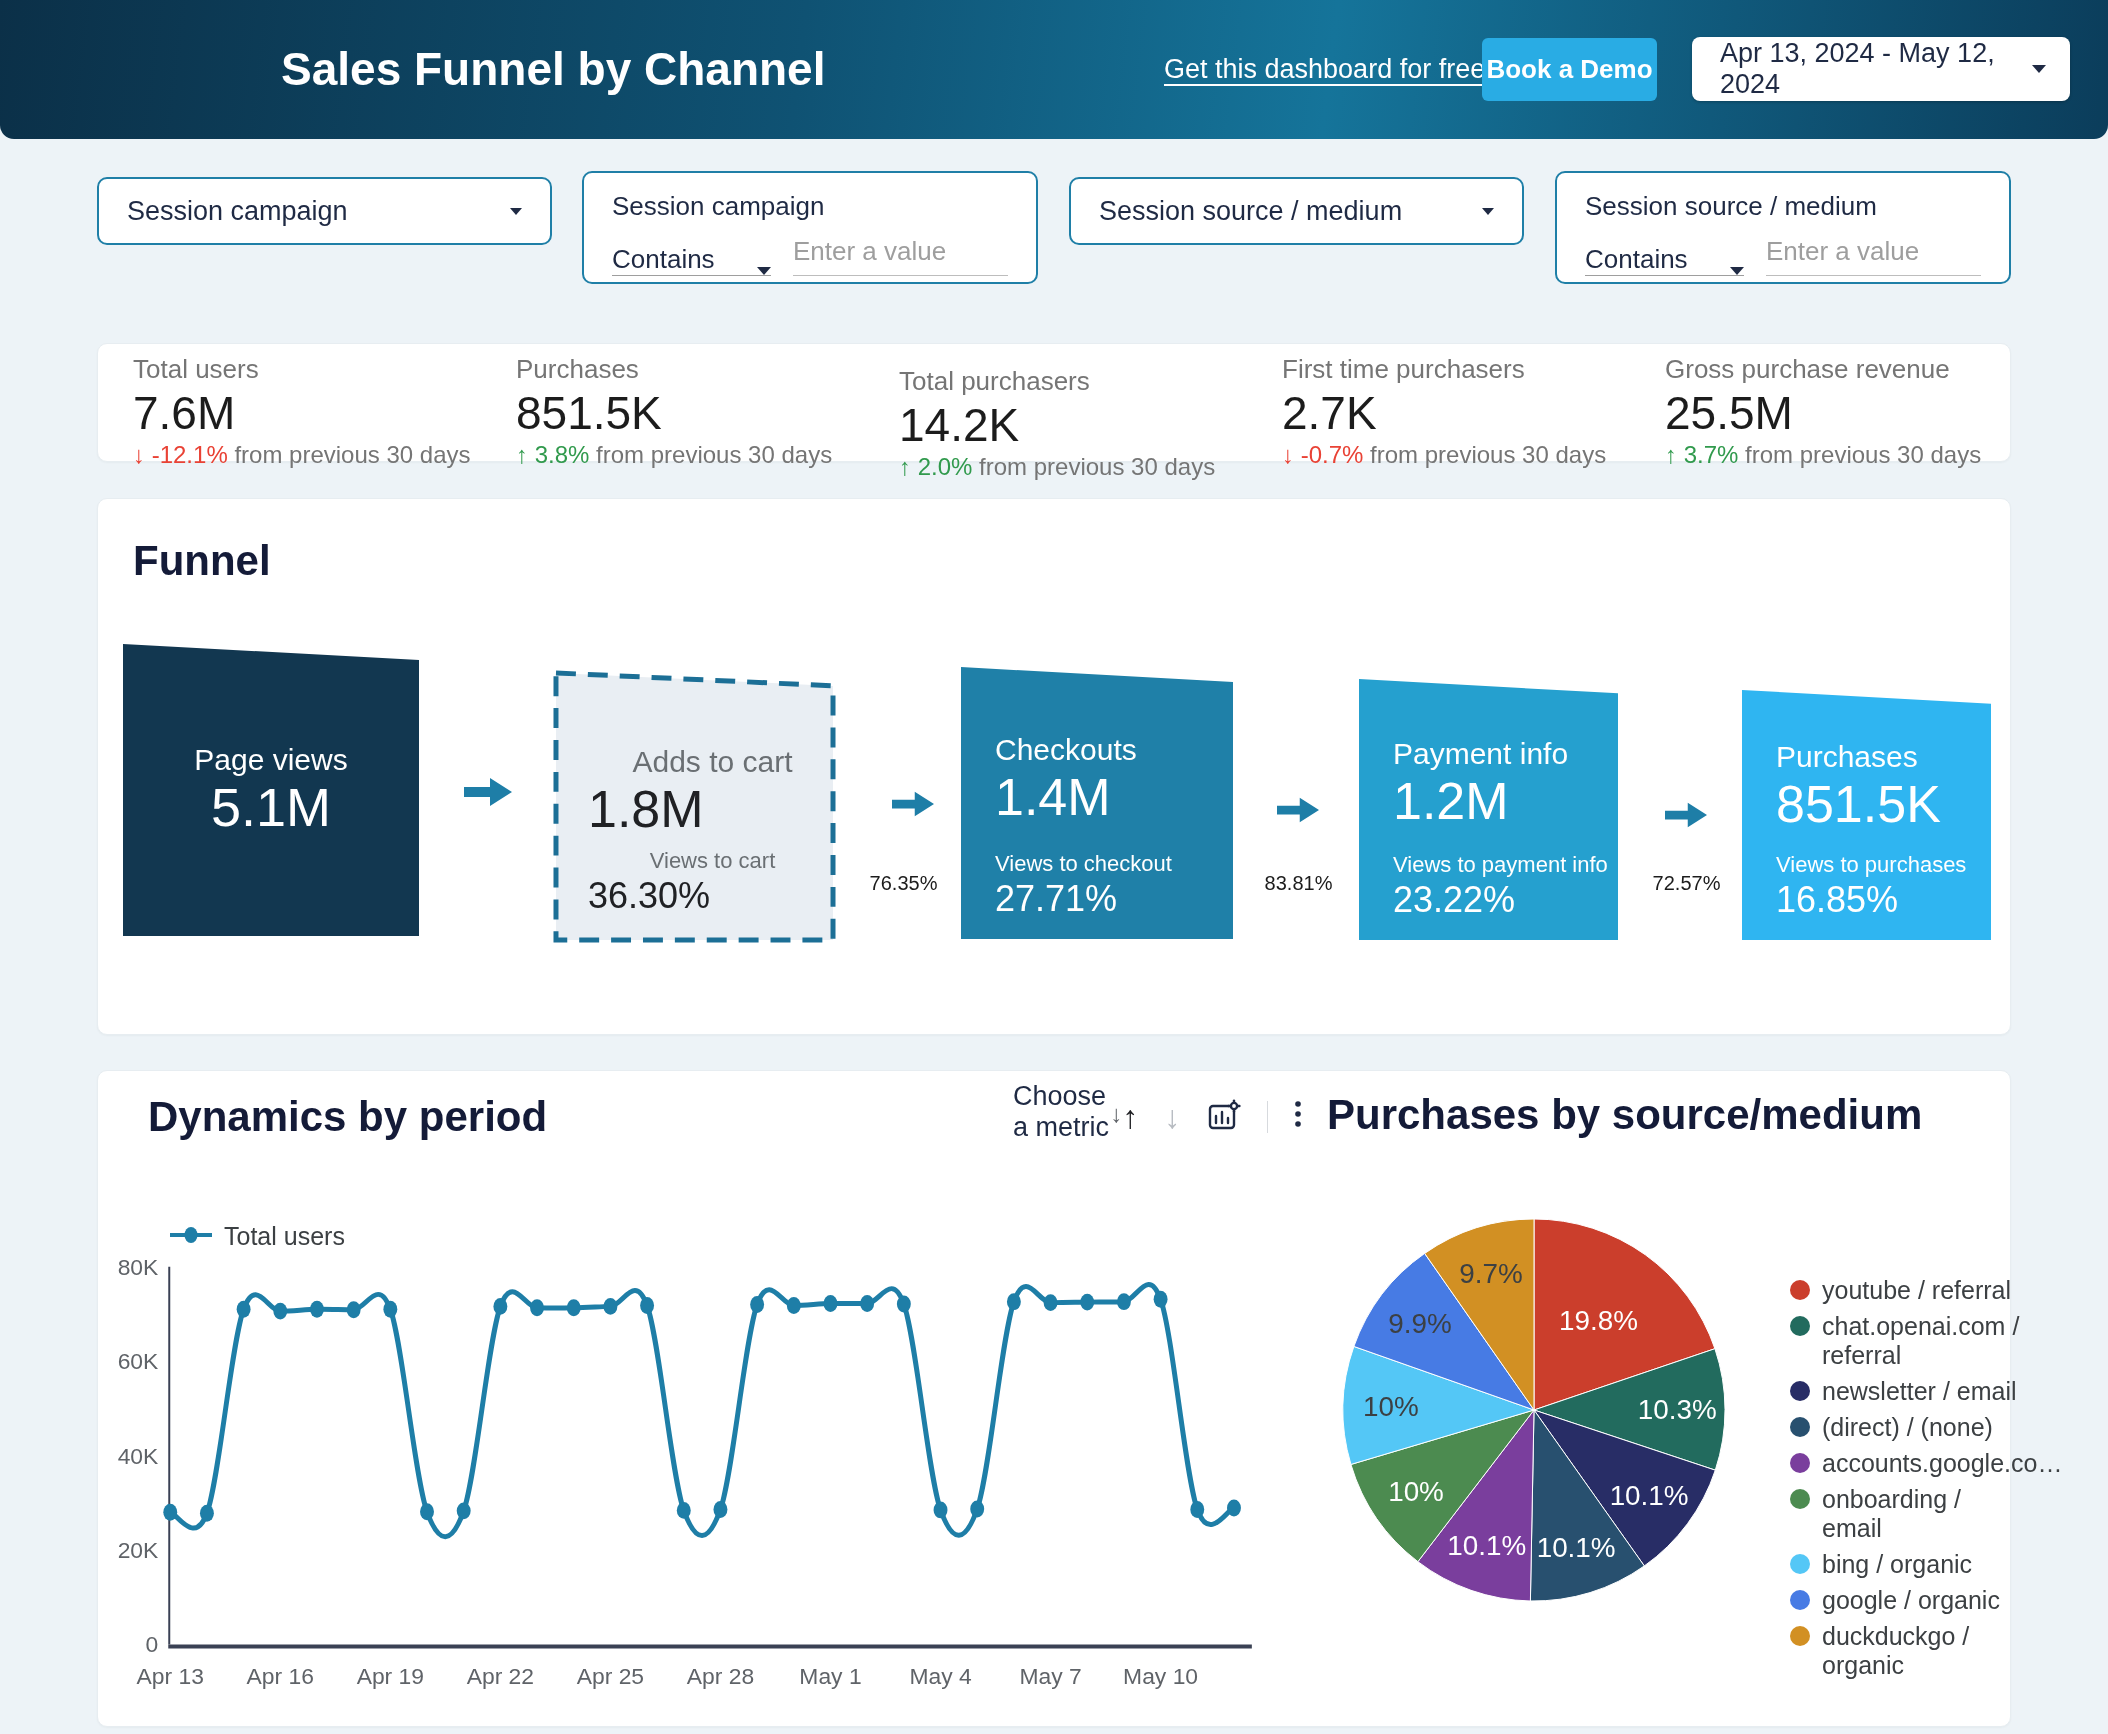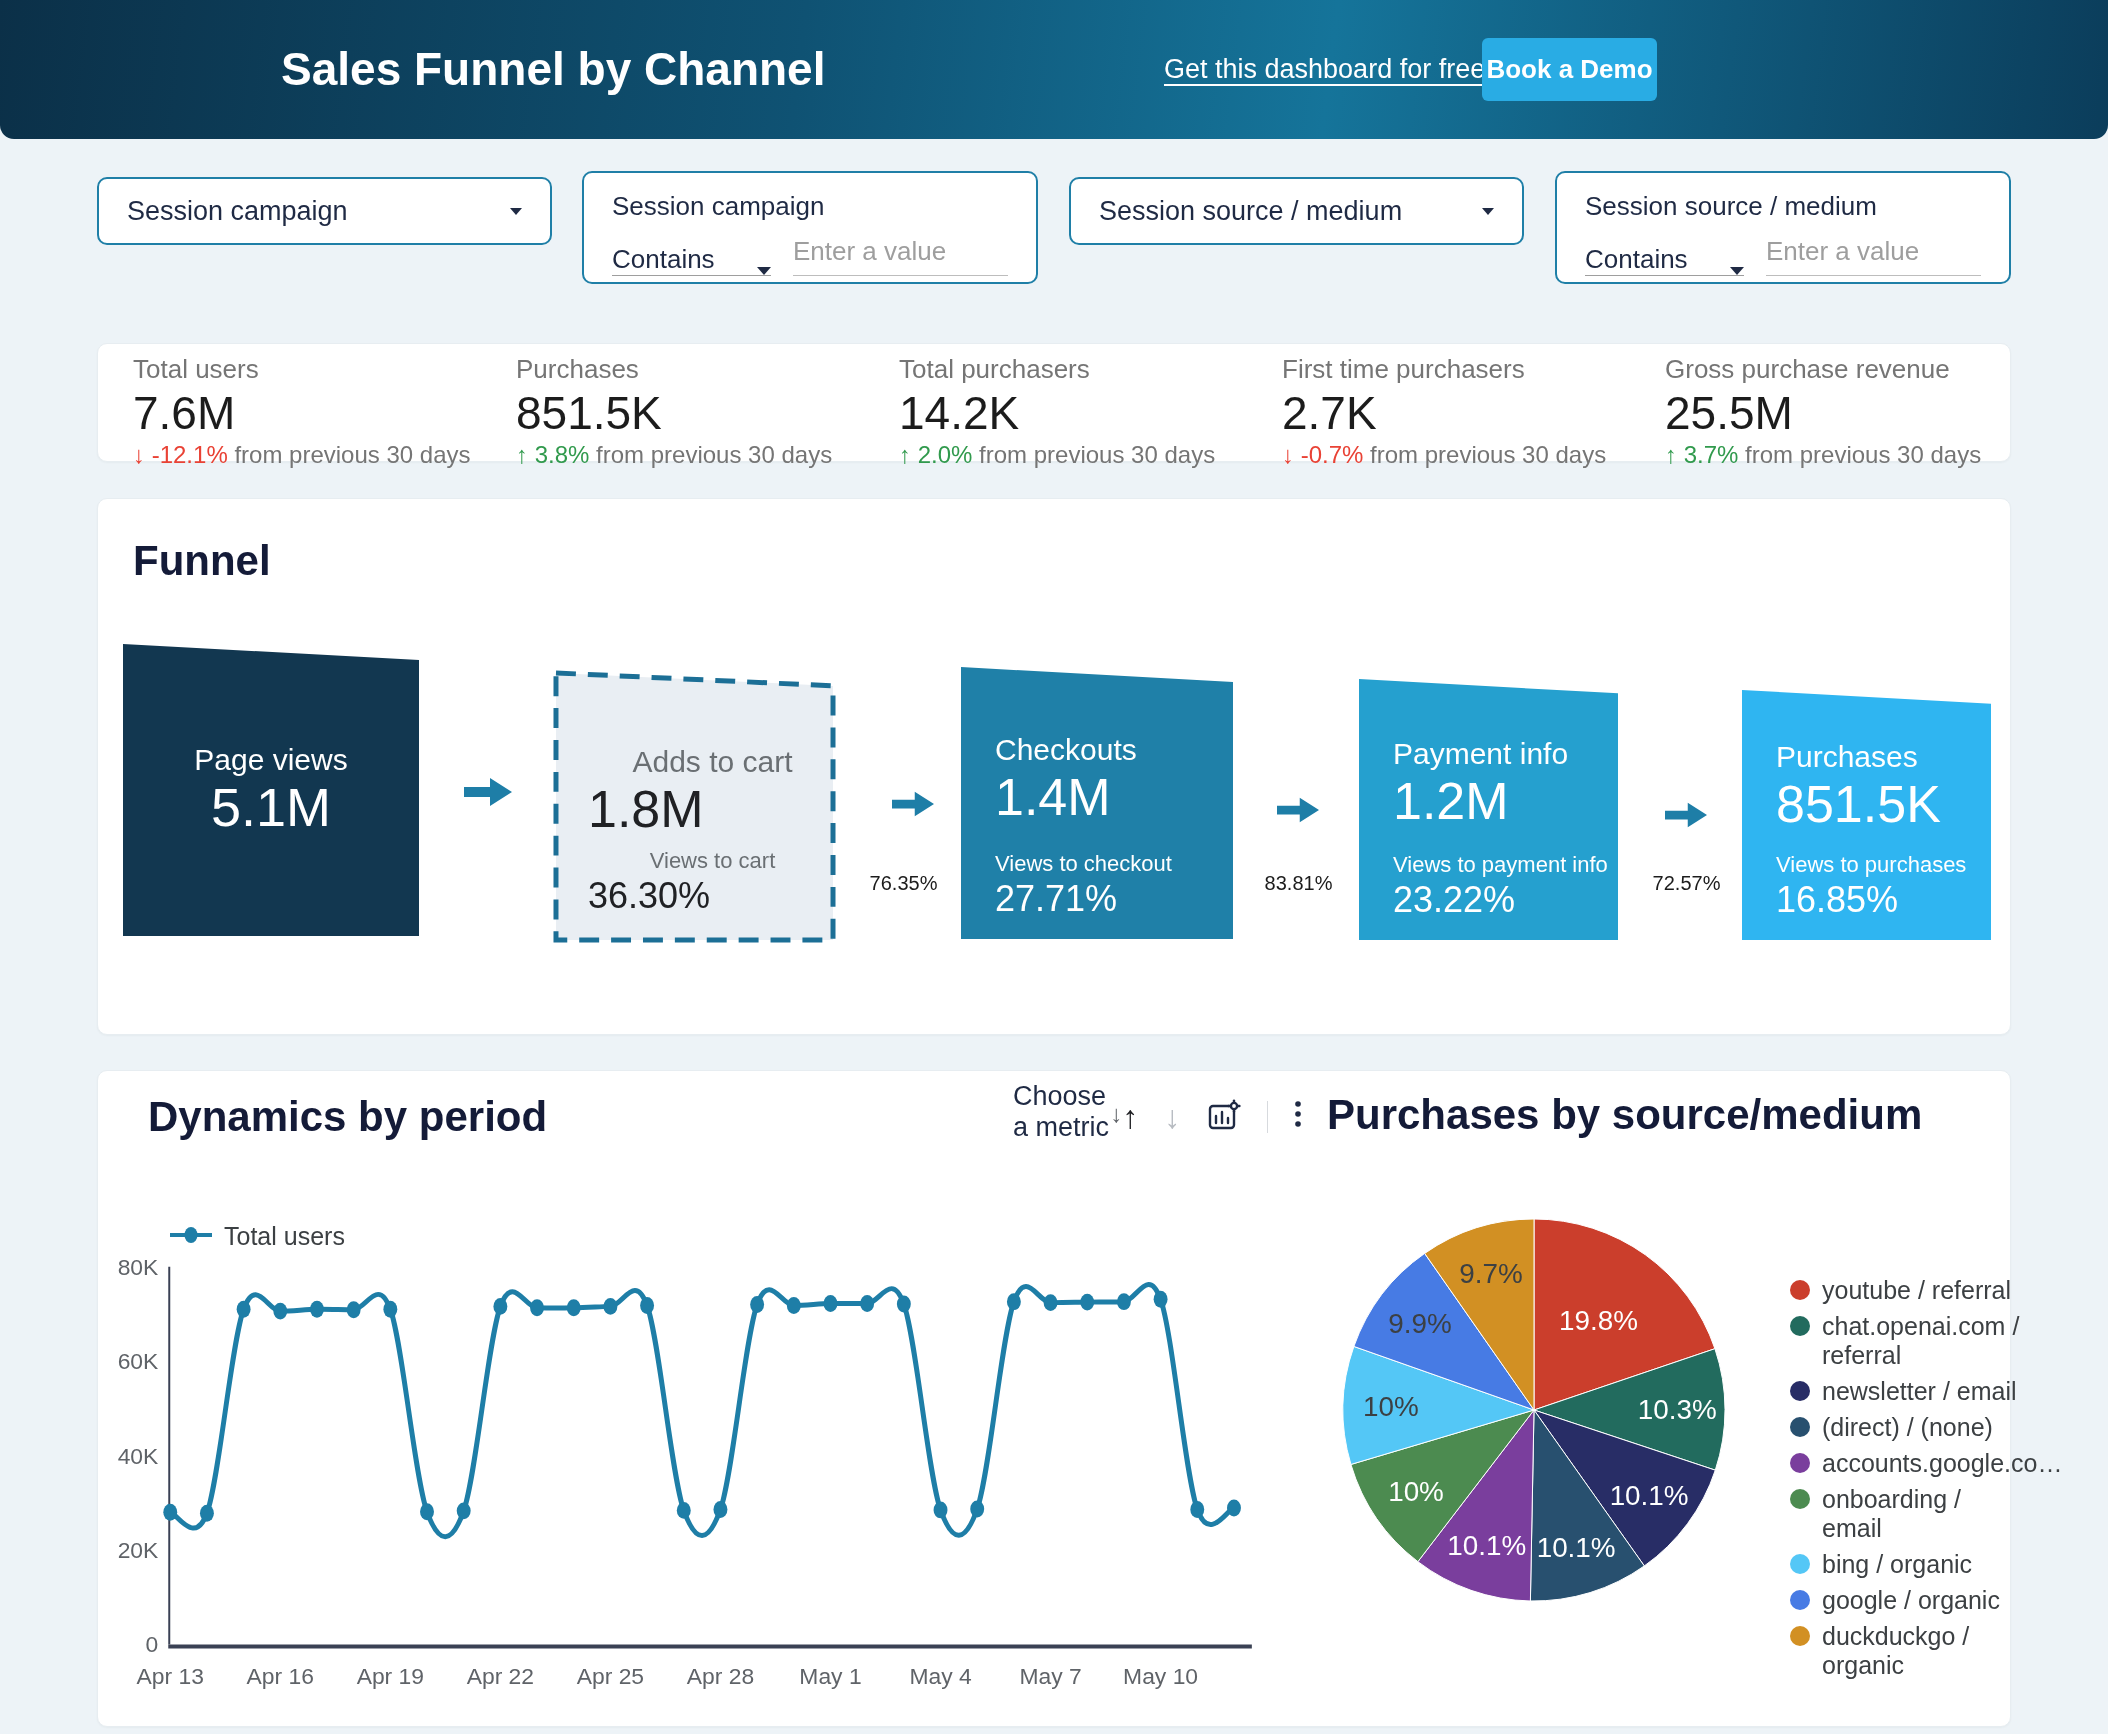--- a/index.html
+++ b/index.html
@@ -114,20 +114,24 @@
 </style>
 </head>
 <body>
 
 <div class="page">
 
   <div class="header">
     <div class="header-title">Sales Funnel by Channel</div>
     <a class="header-link">Get this dashboard for free</a>
     <button class="demo-btn" style="background-color: rgb(41, 172, 228);">Book a Demo</button>
+    <div class="datepicker">
+      <span>Apr 13, 2024 - May 12, 2024</span>
+      <i class="caret"></i>
+    </div>
   </div>
 
   <div class="filter filter-select" style="left:97px;top:177px;width:455px;">
     <span class="flabel">Session campaign</span>
     <i class="caret"></i>
   </div>
   <div class="filter filter-combo" style="left:582px;top:171px;width:456px;">
     <span class="flabel">Session campaign</span>
     <div class="combo-row">
       <div class="op-field">
@@ -156,21 +160,21 @@
     <div class="kpi" style="left:35px;">
       <div class="kpi-label">Total users</div>
       <div class="kpi-value">7.6M</div>
       <div class="kpi-delta"><b style="color: rgb(233, 66, 53);"><span>↓</span> <span>-12.1%</span></b><span> from previous 30 days</span></div>
     </div>
     <div class="kpi" style="left:418px;">
       <div class="kpi-label">Purchases</div>
       <div class="kpi-value">851.5K</div>
       <div class="kpi-delta"><b style="color: rgb(49, 154, 77);"><span>↑</span> <span>3.8%</span></b><span> from previous 30 days</span></div>
     </div>
-    <div class="kpi" style="left:801px;">
+    <div class="kpi" style="left:801px;margin-top:12px;">
       <div class="kpi-label">Total purchasers</div>
       <div class="kpi-value">14.2K</div>
       <div class="kpi-delta"><b style="color: rgb(49, 154, 77);"><span>↑</span> <span>2.0%</span></b><span> from previous 30 days</span></div>
     </div>
     <div class="kpi" style="left:1184px;">
       <div class="kpi-label">First time purchasers</div>
       <div class="kpi-value">2.7K</div>
       <div class="kpi-delta"><b style="color: rgb(233, 66, 53);"><span>↓</span> <span>-0.7%</span></b><span> from previous 30 days</span></div>
     </div>
     <div class="kpi" style="left:1567px;">

